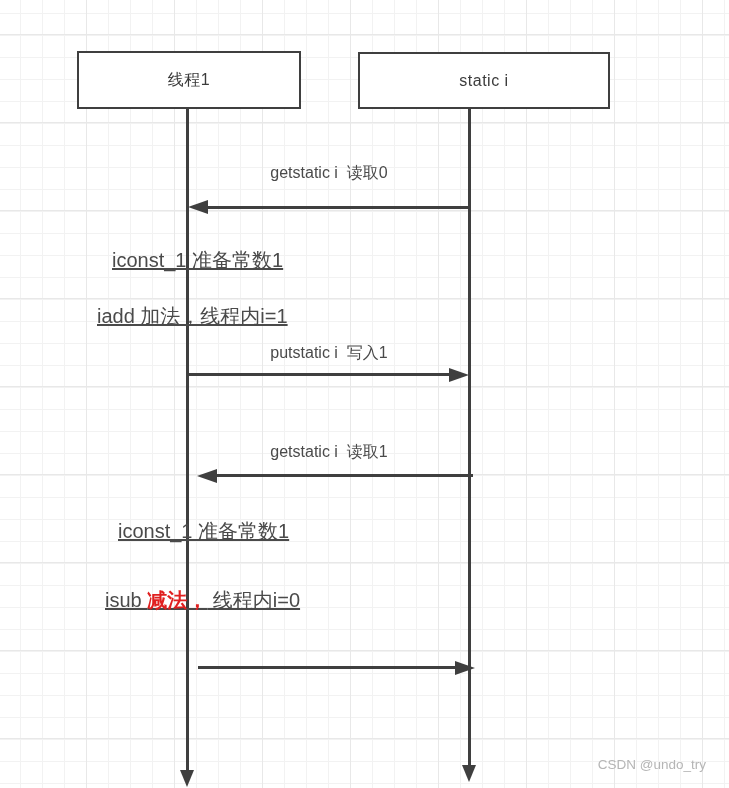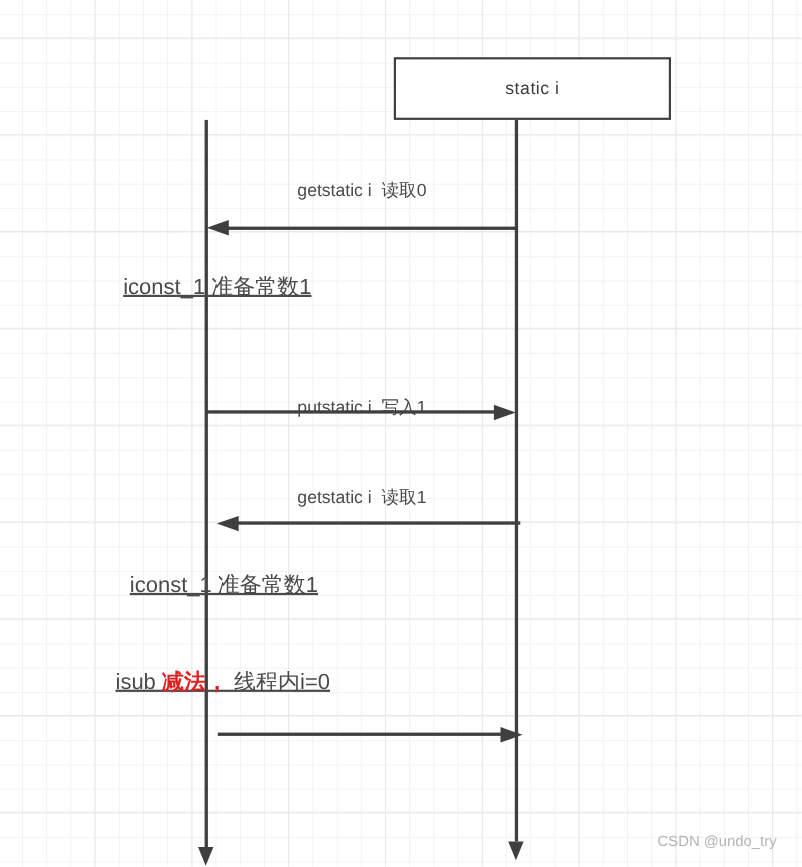--- a/index.html
+++ b/index.html
@@ -95,41 +95,45 @@
 <body>
 
 <div class="canvas">
 
   <div class="lifeline" style="left:186px; top:109px; height:661px;"></div>
   <div class="head down" style="left:180px; top:770px;"></div>
 
   <div class="lifeline" style="left:468px; top:109px; height:656px;"></div>
   <div class="head down" style="left:462px; top:765px;"></div>
 
+  <div class="actor" style="left:77px; top:51px; width:224px; height:58px;">
+    <span class="actor-label">线程1</span>
+  </div>
   <div class="actor" style="left:358px; top:52px; width:252px; height:57px;">
     <span class="actor-label">static i</span>
   </div>
 
   <div class="msg-label" style="top:163px;">getstatic i  读取0</div>
   <div class="msg-line" style="left:202px; top:206px; width:268px;"></div>
   <div class="head left" style="left:188px; top:200px;"></div>
 
   <div class="note" style="left:112px; top:247px;">iconst_1 准备常数1</div>
 
+  <div class="note" style="left:97px; top:303px;">iadd 加法，线程内i=1</div>
 
-  <div class="msg-label" style="top:360px;text-align:center;">putstatic i  写入1</div>
+  <div class="msg-label" style="top:343px;text-align:center;">putstatic i  写入1</div>
   <div class="msg-line" style="left:188px; top:373px; width:262px;"></div>
   <div class="head right" style="left:449px; top:368px;"></div>
 
   <div class="msg-label" style="top:442px;">getstatic i  读取1</div>
   <div class="msg-line" style="left:211px; top:474px; width:262px;"></div>
   <div class="head left" style="left:197px; top:469px;"></div>
 
   <div class="note" style="left:118px; top:518px;">iconst_1 准备常数1</div>
 
-  <div class="note" style="left:105px; top:587px;margin-top:19px;"><span>isub </span><span class="hl">减法，</span><span> 线程内i=0</span></div>
+  <div class="note" style="left:105px; top:587px;"><span>isub </span><span class="hl">减法，</span><span> 线程内i=0</span></div>
 
   <div class="msg-line" style="left:198px; top:666px; width:258px;"></div>
   <div class="head right" style="left:455px; top:661px;"></div>
 
   <div class="watermark">CSDN @undo_try</div>
 
 </div>
 
 </body></html>

